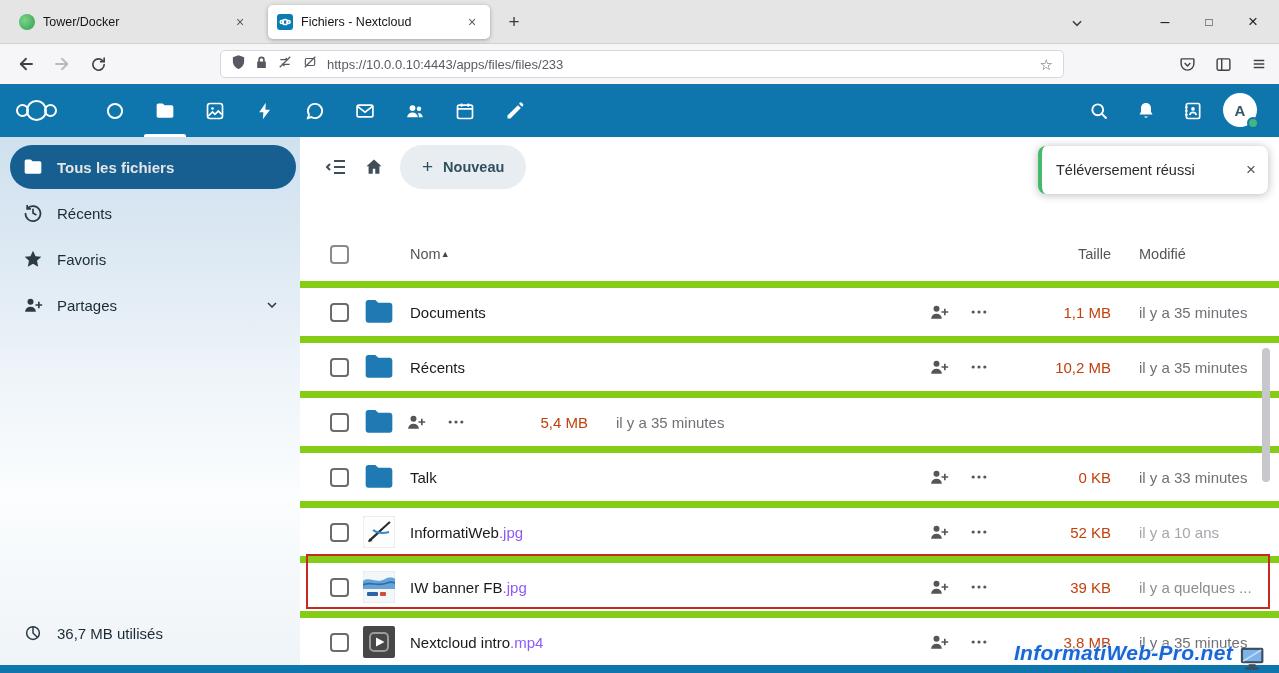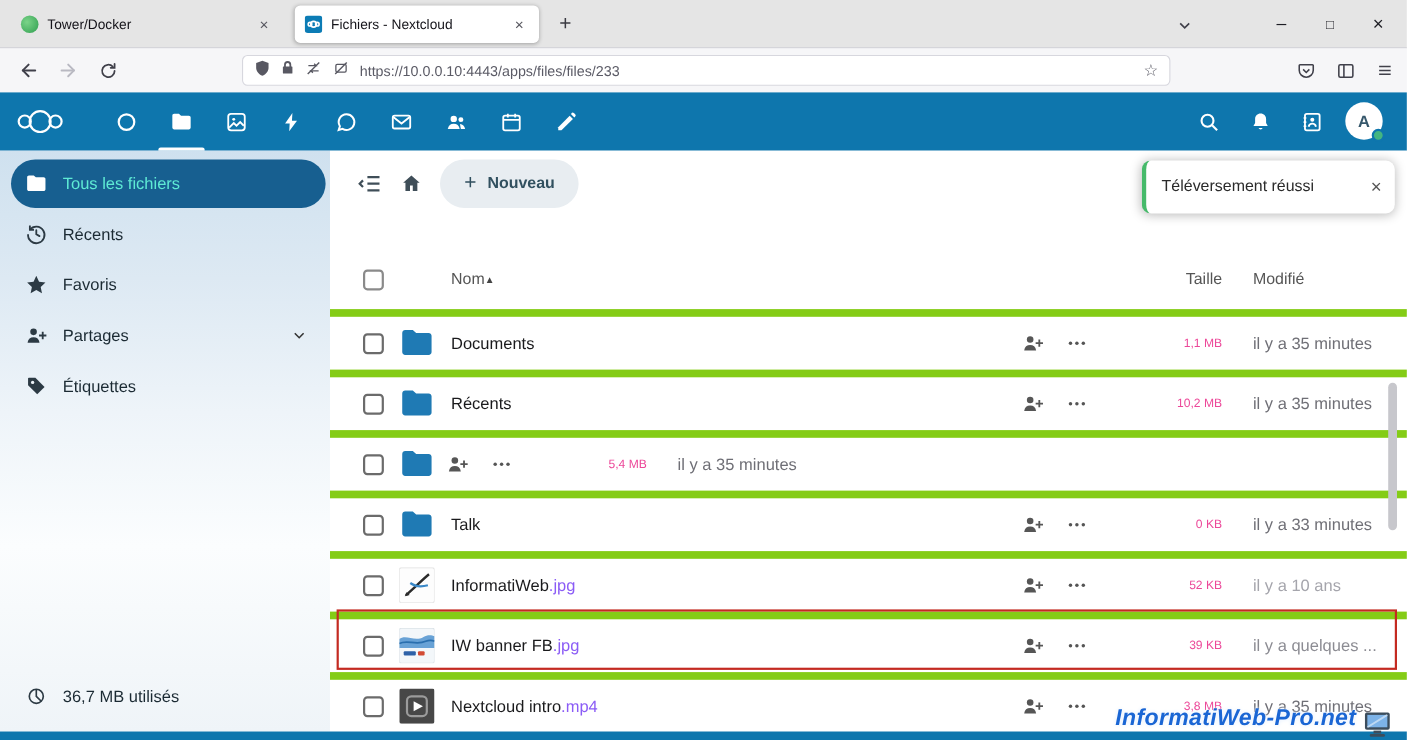--- a/index.html
+++ b/index.html
@@ -54,21 +54,21 @@
   .nc-body{position:absolute;left:0;top:137px;width:1279px;height:528px;display:flex}
   .bottom-strip{position:absolute;left:0;top:665px;width:100%;height:8px;background:var(--accent,#0e76ad)}
 
   
   .sidebar{position:relative;width:300px;height:528px;flex:none;
            background:linear-gradient(180deg,#cfe1ef 0%,#dde9f3 22%,#eef4f9 45%,#fbfdfe 68%,#eff4f8 100%)}
   .side-list{padding-top:6px}
   .side-item{height:44px;margin:2px 4px 2px 10px;border-radius:22px;display:flex;align-items:center;gap:14px;
              padding-left:13px;font-size:15px;color:#1b2a33}
   .side-item .icn{width:20px;height:20px;display:flex;align-items:center;justify-content:center;color:#2c3a44}
-  .side-item.active{background:var(--sidebar_active,#175f90);color:#5eead4;font-weight:normal}
+  .side-item.active{background:var(--sidebar_active,#175f90);color:#e5e5e5;font-weight:bold}
   .side-item.active .icn{color:#fff}
   .side-item .chev{margin-left:auto;margin-right:16px;display:flex}
   .side-footer{position:absolute;left:0;right:0;bottom:8px}
   .side-footer .side-item{height:44px;margin:2px 4px 2px 10px}
 
   
   .content{position:relative;width:979px;height:528px;background:#fff}
   .crumbs{position:absolute;left:24px;top:8px;display:flex;align-items:center;gap:16px}
   .iconbtn{display:flex;align-items:center;justify-content:center}
   .new-btn{height:44px;border-radius:22px;background:#e8edf1;display:flex;align-items:center;gap:10px;
@@ -90,21 +90,21 @@
   .cb{display:block;width:19px;height:19px;border:2px solid #6b6b6b;border-radius:4px;background:#fff}
   .fhead .cb{border-color:#8a8a8a}
   .col-icon{width:34px;margin-left:12px;flex:none;display:flex;justify-content:center}
   .col-name{flex:1;margin-left:14px;font-size:15px;color:#1a1a1c;display:flex;align-items:center;gap:0;
             white-space:nowrap;overflow:hidden}
   .fhead .col-name{font-size:14.5px;color:#555}
   .sort-arrow{font-size:9px;color:#444}
   .ext{color:#8b5cf6}
   .col-share{width:40px;flex:none;display:flex;justify-content:center}
   .col-more{width:40px;margin-right:20px;flex:none;display:flex;justify-content:center}
-  .col-size{width:92px;flex:none;text-align:right;font-size:11px;color:#ec4899}
+  .col-size{width:92px;flex:none;text-align:right;font-size:15px;color:#c2410c}
   .col-mod{width:152px;flex:none;padding-left:28px;font-size:15px;color:#6f6f76;white-space:nowrap;overflow:hidden}
   .fhead .col-size,.fhead .col-mod{font-size:14.5px;color:#555}
   .mod-old{color:#a5a5ac}.mod-mid{color:#8c8c93}
 
   .red-box{position:absolute;left:6px;top:417px;width:964px;height:55px;border:2px solid var(--annotation,#c42a21);
            z-index:5;pointer-events:none}
   .scroll-thumb{position:absolute;left:962px;top:211px;width:8px;height:134px;background:#c7c7cc;border-radius:4px;z-index:6}
 
   
   .watermark{position:absolute;right:46px;top:641px;z-index:30;font-size:21px;font-weight:bold;font-style:italic;
@@ -335,29 +335,20 @@
                 <path d="M18 8h2v3h3v2h-3v3h-2v-3h-3v-2h3z"></path>
               </svg>
             </span>
           <span>Partages</span>
           <span class="chev">
               <svg width="16" height="16" viewBox="0 0 24 24" fill="none" stroke="#333" stroke-width="2.2">
                 <path d="M6 9l6 6 6-6"></path>
               </svg>
             </span>
         </div>
-        <div class="side-item">
-          <span class="icn">
-              <svg width="20" height="20" viewBox="0 0 24 24" fill="currentColor">
-                <path d="M3 4a1 1 0 0 1 1-1h7l10 10-8 8L3 11z"></path>
-                <circle cx="8" cy="8" r="1.8" fill="#eef4f9"></circle>
-              </svg>
-            </span>
-          <span>Étiquettes</span>
-        </div>
       </div>
       <div class="side-footer">
         <div class="side-item">
           <span class="icn">
               <svg width="18" height="18" viewBox="0 0 24 24" fill="none" stroke="currentColor" stroke-width="2">
                 <circle cx="12" cy="12" r="8.5"></circle>
                 <path d="M12 3.5V12l6 6"></path>
               </svg>
             </span>
           <span>36,7 MB utilisés</span>

